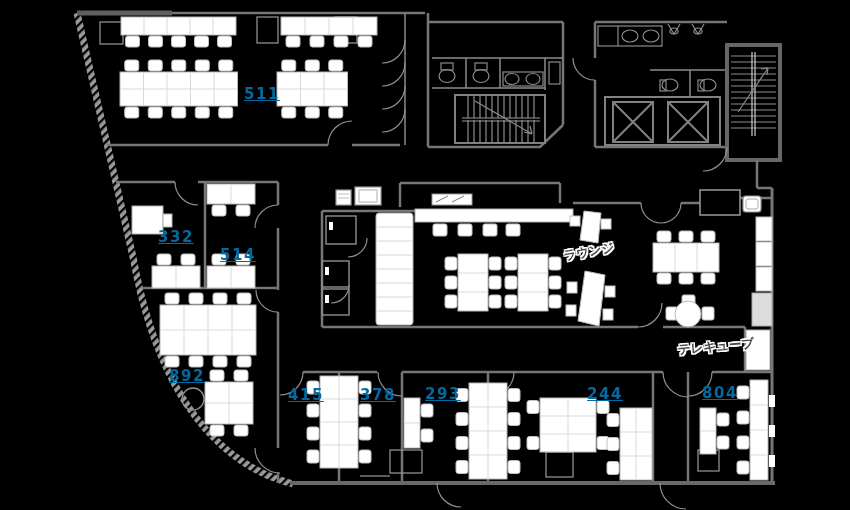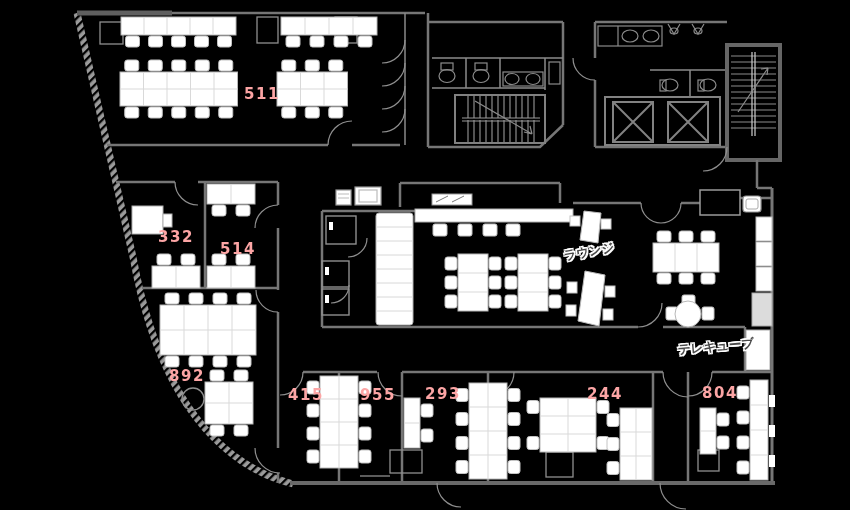--- a/index.html
+++ b/index.html
@@ -1,21 +1,21 @@
 <!DOCTYPE html>
 <html><head>
 <meta charset="utf-8">
 <style>
   html,body{margin:0;padding:0;background:#000;}
   .stage{position:relative;width:850px;height:510px;background:#000;overflow:hidden;
          font-family:"Liberation Sans",sans-serif;}
   .stage svg{position:absolute;left:0;top:0;}
   .room-label{position:absolute;transform:translate(-50%,-50%);
     font-family:"DejaVu Sans",sans-serif;font-weight:bold;font-size:15px;
-    letter-spacing:1.5px;color:#fca5a5;white-space:nowrap;}
+    letter-spacing:1.5px;color:#0369a1;white-space:nowrap;text-decoration:underline;}
   .jp-label{position:absolute;font-family:"DejaVu Sans",sans-serif;font-weight:bold;
     font-size:12.5px;color:#4a4a4a;white-space:nowrap;
     text-shadow:-1.5px -1.5px 0 #fff,1.5px -1.5px 0 #fff,-1.5px 1.5px 0 #fff,
                  1.5px 1.5px 0 #fff,-1.5px 0 0 #fff,1.5px 0 0 #fff,
                  0 -1.5px 0 #fff,0 1.5px 0 #fff;}
   .jp-lounge{transform:translate(-50%,-50%) rotate(-10deg);}
   .jp-telecube{transform:translate(-50%,-50%) rotate(-5deg);}
 </style>
 </head>
 <body>
@@ -431,22 +431,22 @@
           <rect x="750" y="380" width="18" height="100" fill="#fff" stroke="#b8b8b8" stroke-width="1"></rect>
           <line x1="750" y1="405" x2="768" y2="405" stroke="#d9d9d9" stroke-width="1"></line>
           <line x1="750" y1="430" x2="768" y2="430" stroke="#d9d9d9" stroke-width="1"></line>
           <line x1="750" y1="455" x2="768" y2="455" stroke="#d9d9d9" stroke-width="1"></line>
         </g>
       </g>
 </svg>
 
   <span class="room-label" style="left:262px;top:94px">511</span>
   <span class="room-label" style="left:176px;top:237px">332</span>
-  <span class="room-label" style="left:238px;top:249px">514</span>
+  <span class="room-label" style="left:238px;top:255px">514</span>
   <span class="room-label" style="left:187px;top:376px">892</span>
   <span class="room-label" style="left:306px;top:395px">415</span>
-  <span class="room-label" style="left:378px;top:395px">955</span>
+  <span class="room-label" style="left:378px;top:395px">378</span>
   <span class="room-label" style="left:443px;top:394px">293</span>
   <span class="room-label" style="left:605px;top:394px">244</span>
   <span class="room-label" style="left:720px;top:393px">804</span>
   <span class="jp-label jp-lounge" style="left:589px;top:252px">ラウンジ</span>
   <span class="jp-label jp-telecube" style="left:716px;top:347px">テレキューブ</span>
 </div>
 
 </body></html>

